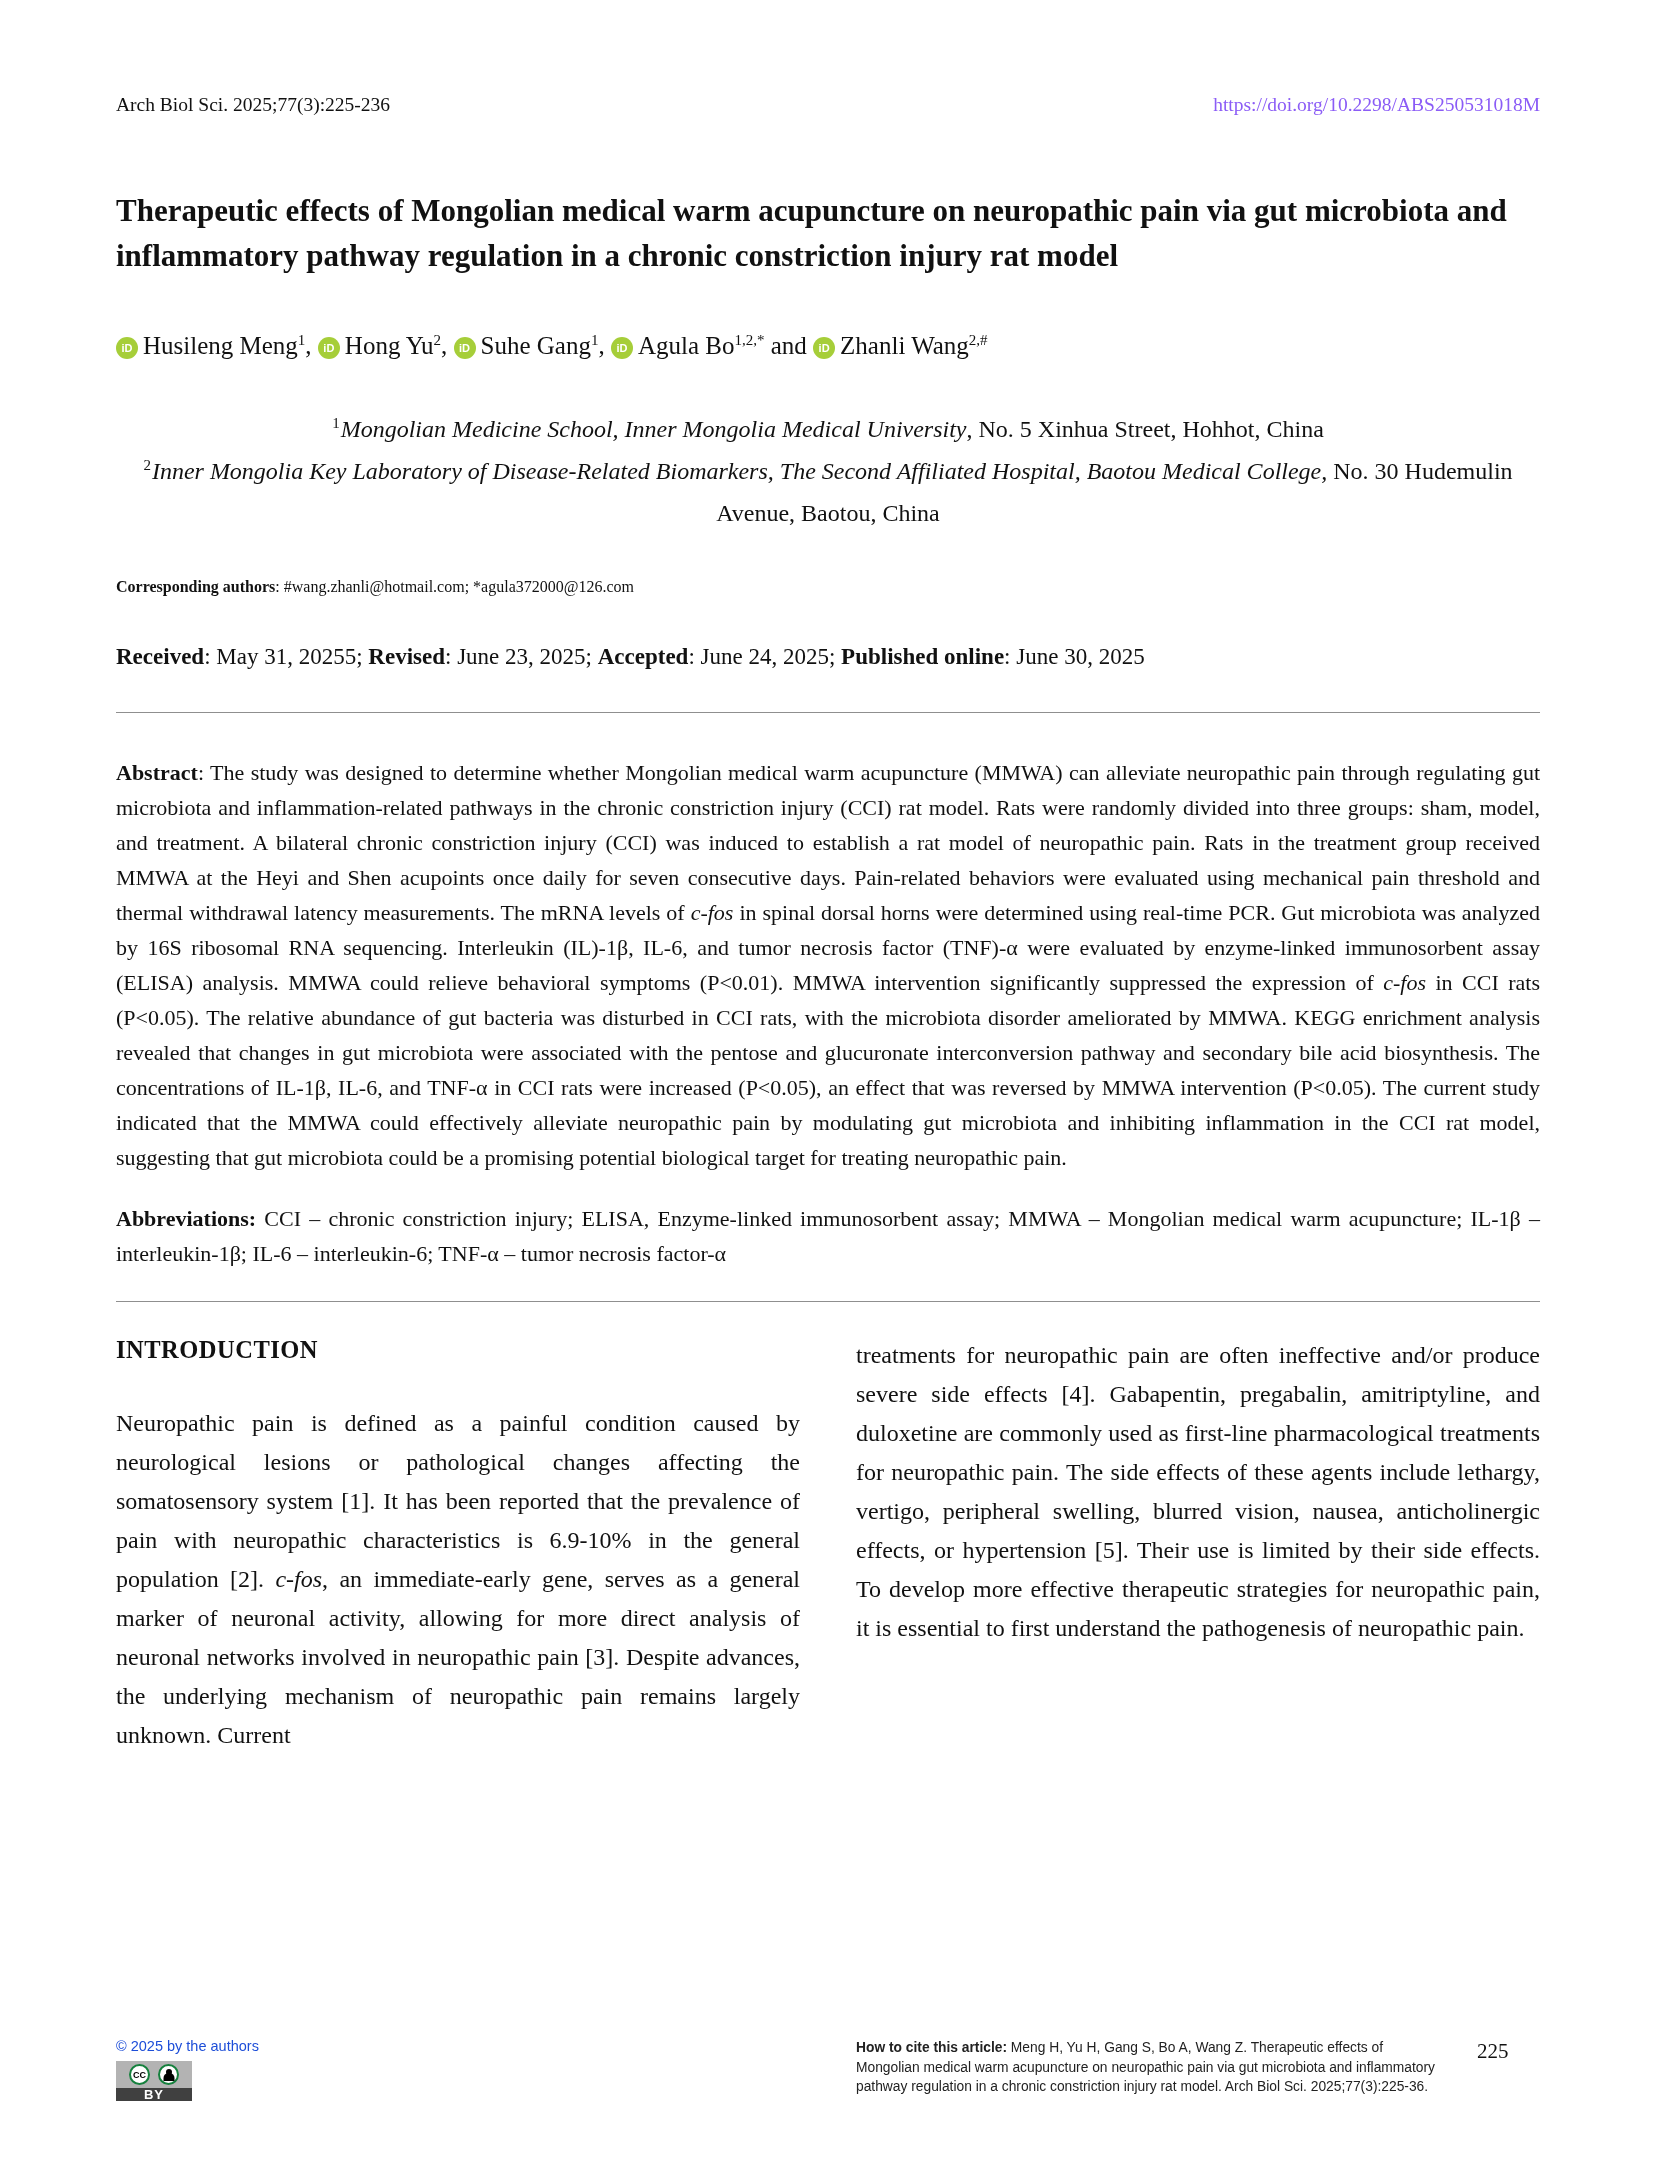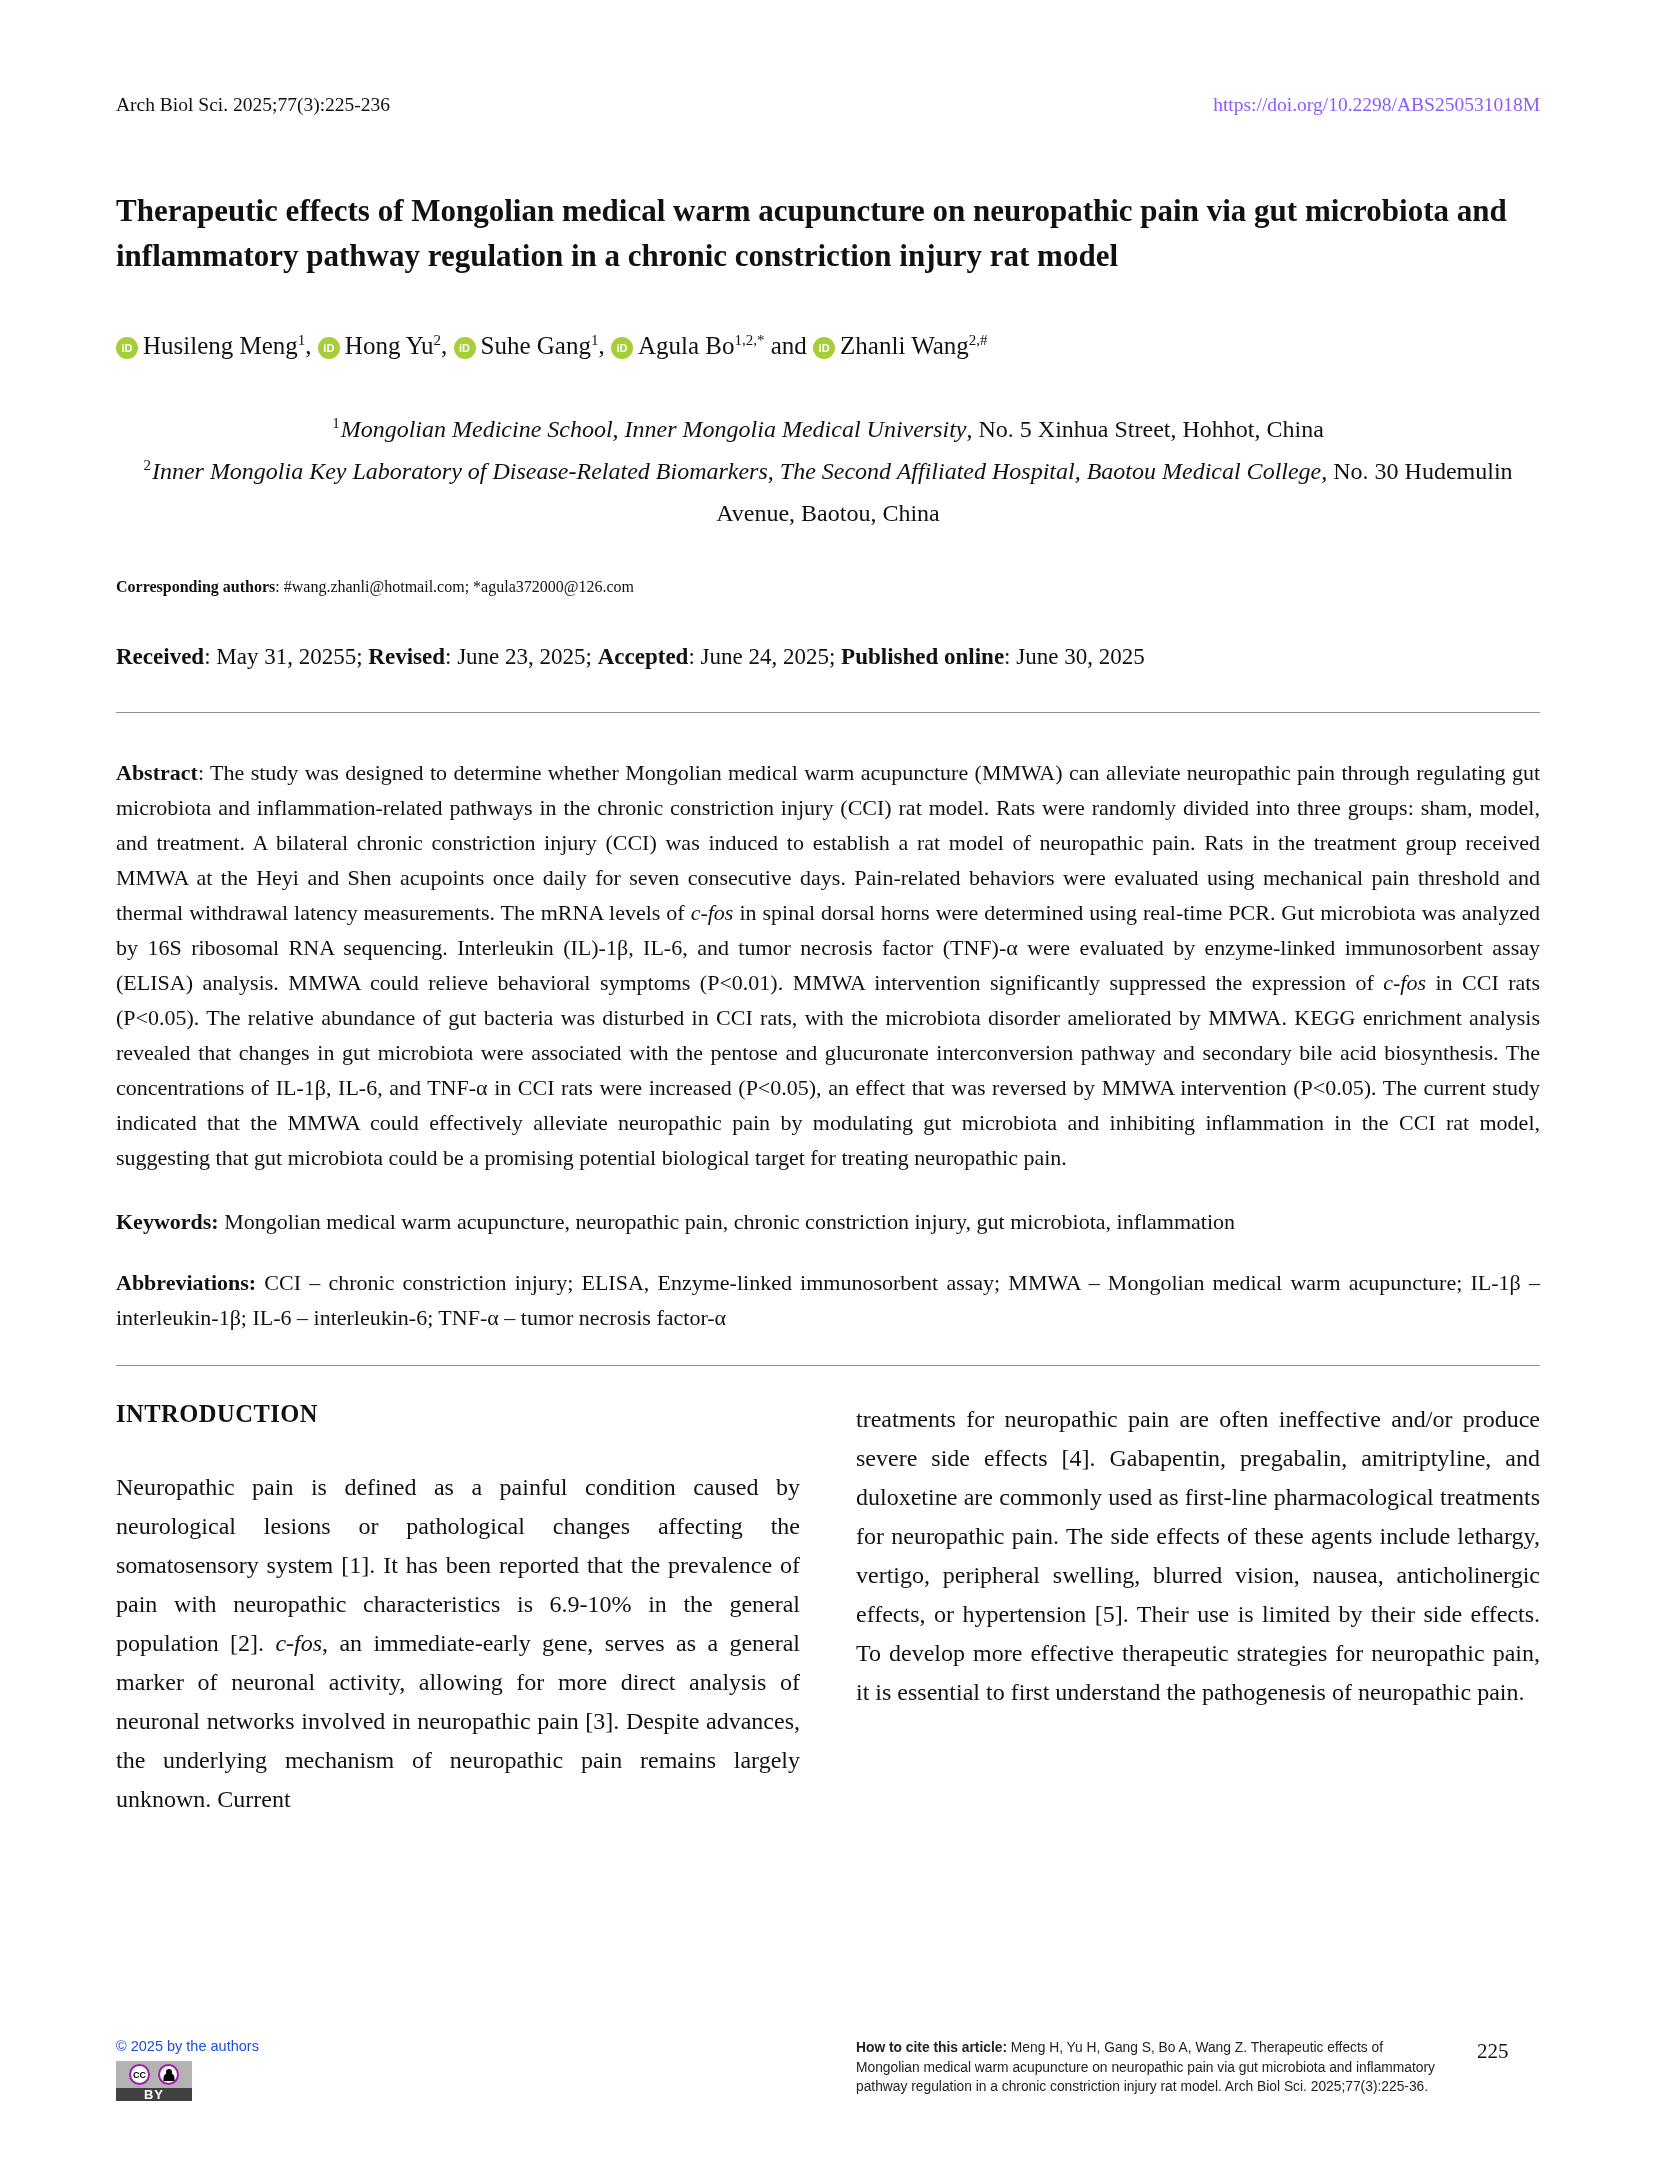--- a/index.html
+++ b/index.html
@@ -126,21 +126,21 @@
     background: #b3b3b3;
     height: 27px;
     display: flex;
     align-items: center;
     justify-content: center;
     gap: 8px;
   }
   .cc-circle {
     width: 21px; height: 21px;
     background: #ffffff;
-    border: 2px solid #a21caf;
+    border: 2px solid #15803d;
     border-radius: 50%;
     display: inline-flex;
     align-items: center;
     justify-content: center;
     font-size: 9px;
     font-weight: bold;
     color: #000000;
     position: relative;
   }
   .person-head {
@@ -211,21 +211,20 @@
   <p class="corresponding-line">
     <span class="label">Corresponding authors</span><span>: #wang.zhanli@hotmail.com; *agula372000@126.com</span>
   </p>
 
   <p class="dates-line"><span style="font-weight: bold;">Received</span><span>: May 31, 20255; </span><span style="font-weight: bold;">Revised</span><span>: June 23, 2025; </span><span style="font-weight: bold;">Accepted</span><span>: June 24, 2025; </span><span style="font-weight: bold;">Published online</span><span>: June 30, 2025</span></p>
 
   <hr class="rule">
 
   <p class="abstract-paragraph"><span style="font-weight: bold;">Abstract</span><span>: The study was designed to determine whether Mongolian medical warm acupuncture (MMWA) can alleviate neuropathic pain through regulating gut microbiota and inflammation-related pathways in the chronic constriction injury (CCI) rat model. Rats were randomly divided into three groups: sham, model, and treatment. A bilateral chronic constriction injury (CCI) was induced to establish a rat model of neuropathic pain. Rats in the treatment group received MMWA at the Heyi and Shen acupoints once daily for seven consecutive days. Pain-related behaviors were evaluated using mechanical pain threshold and thermal withdrawal latency measurements. The mRNA levels of </span><span style="font-style: italic;">c-fos</span><span> in spinal dorsal horns were determined using real-time PCR. Gut microbiota was analyzed by 16S ribosomal RNA sequencing. Interleukin (IL)-1β, IL-6, and tumor necrosis factor (TNF)-α were evaluated by enzyme-linked immunosorbent assay (ELISA) analysis. MMWA could relieve behavioral symptoms (P&lt;0.01). MMWA intervention significantly suppressed the expression of </span><span style="font-style: italic;">c-fos</span><span> in CCI rats (P&lt;0.05). The relative abundance of gut bacteria was disturbed in CCI rats, with the microbiota disorder ameliorated by MMWA. KEGG enrichment analysis revealed that changes in gut microbiota were associated with the pentose and glucuronate interconversion pathway and secondary bile acid biosynthesis. The concentrations of IL-1β, IL-6, and TNF-α in CCI rats were increased (P&lt;0.05), an effect that was reversed by MMWA intervention (P&lt;0.05). The current study indicated that the MMWA could effectively alleviate neuropathic pain by modulating gut microbiota and inhibiting inflammation in the CCI rat model, suggesting that gut microbiota could be a promising potential biological target for treating neuropathic pain.</span></p>
 
-  <p class="keywords-paragraph"><span style="font-weight: bold;">Keywords:</span><span> Mongolian medical warm acupuncture, neuropathic pain, chronic constriction injury, gut microbiota, inflammation</span></p>
 
   <p class="abbreviations-paragraph"><span style="font-weight: bold;">Abbreviations:</span><span> CCI – chronic constriction injury; ELISA, Enzyme-linked immunosorbent assay; MMWA – Mongolian medical warm acupuncture; IL-1β – interleukin-1β; IL-6 – interleukin-6; TNF-α – tumor necrosis factor-α</span></p>
 
   <hr class="rule-bottom">
 
   <div class="content-columns">
     <div class="column left">
       <h2 class="section-heading">INTRODUCTION</h2>
       <p class="body-paragraph"><span>Neuropathic pain is defined as a painful condition caused by neurological lesions or pathological changes affecting the somatosensory system [1]. It has been reported that the prevalence of pain with neuropathic characteristics is 6.9-10% in the general population [2]. </span><span style="font-style: italic;">c-fos</span><span>, an immediate-early gene, serves as a general marker of neuronal activity, allowing for more direct analysis of neuronal networks involved in neuropathic pain [3]. Despite advances, the underlying mechanism of neuropathic pain remains largely unknown. Current</span></p>
     </div>

